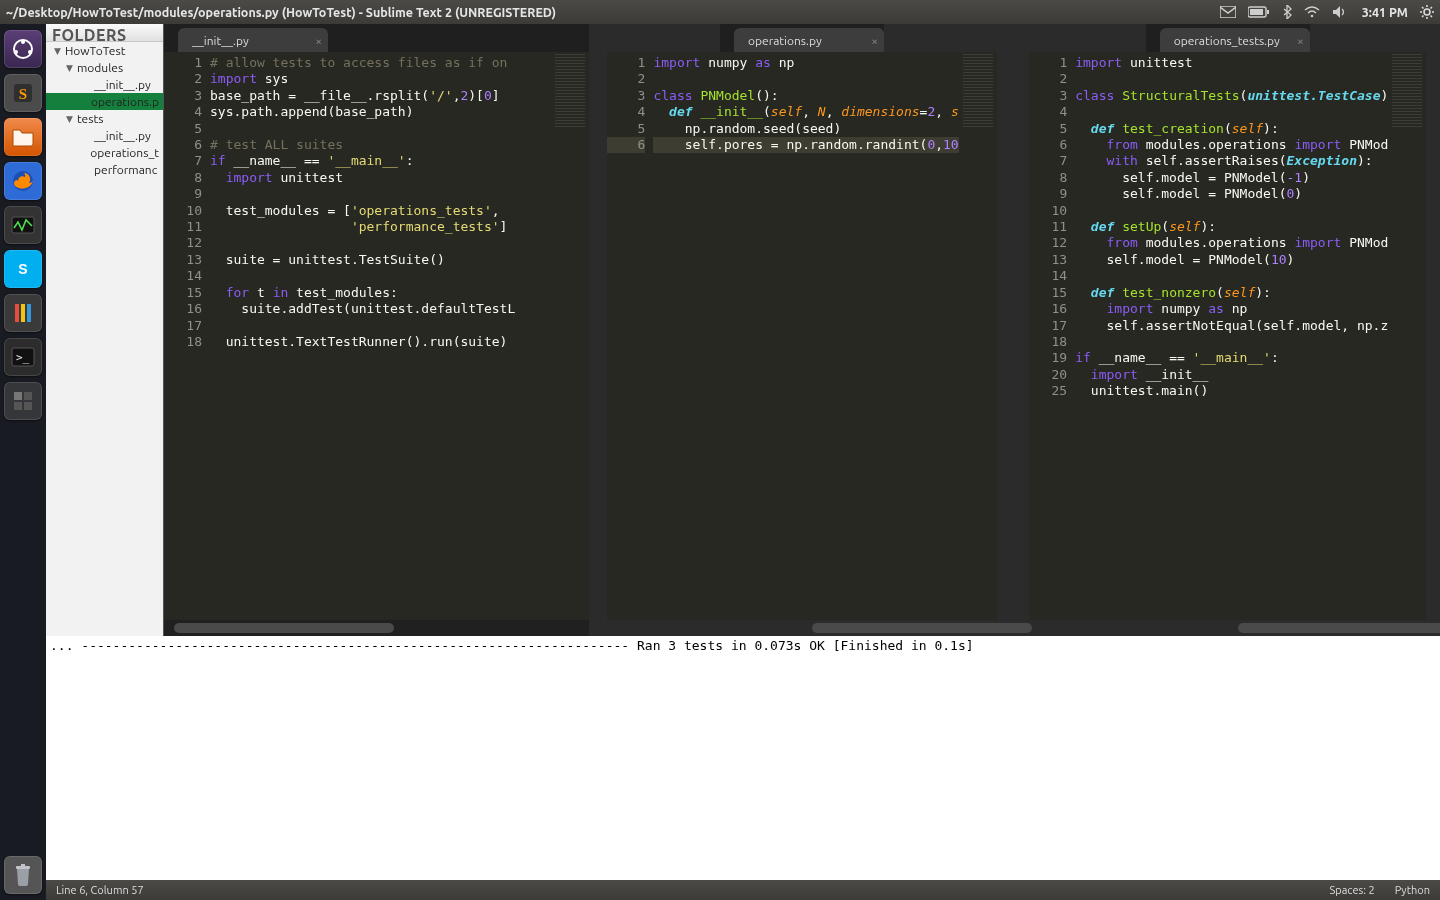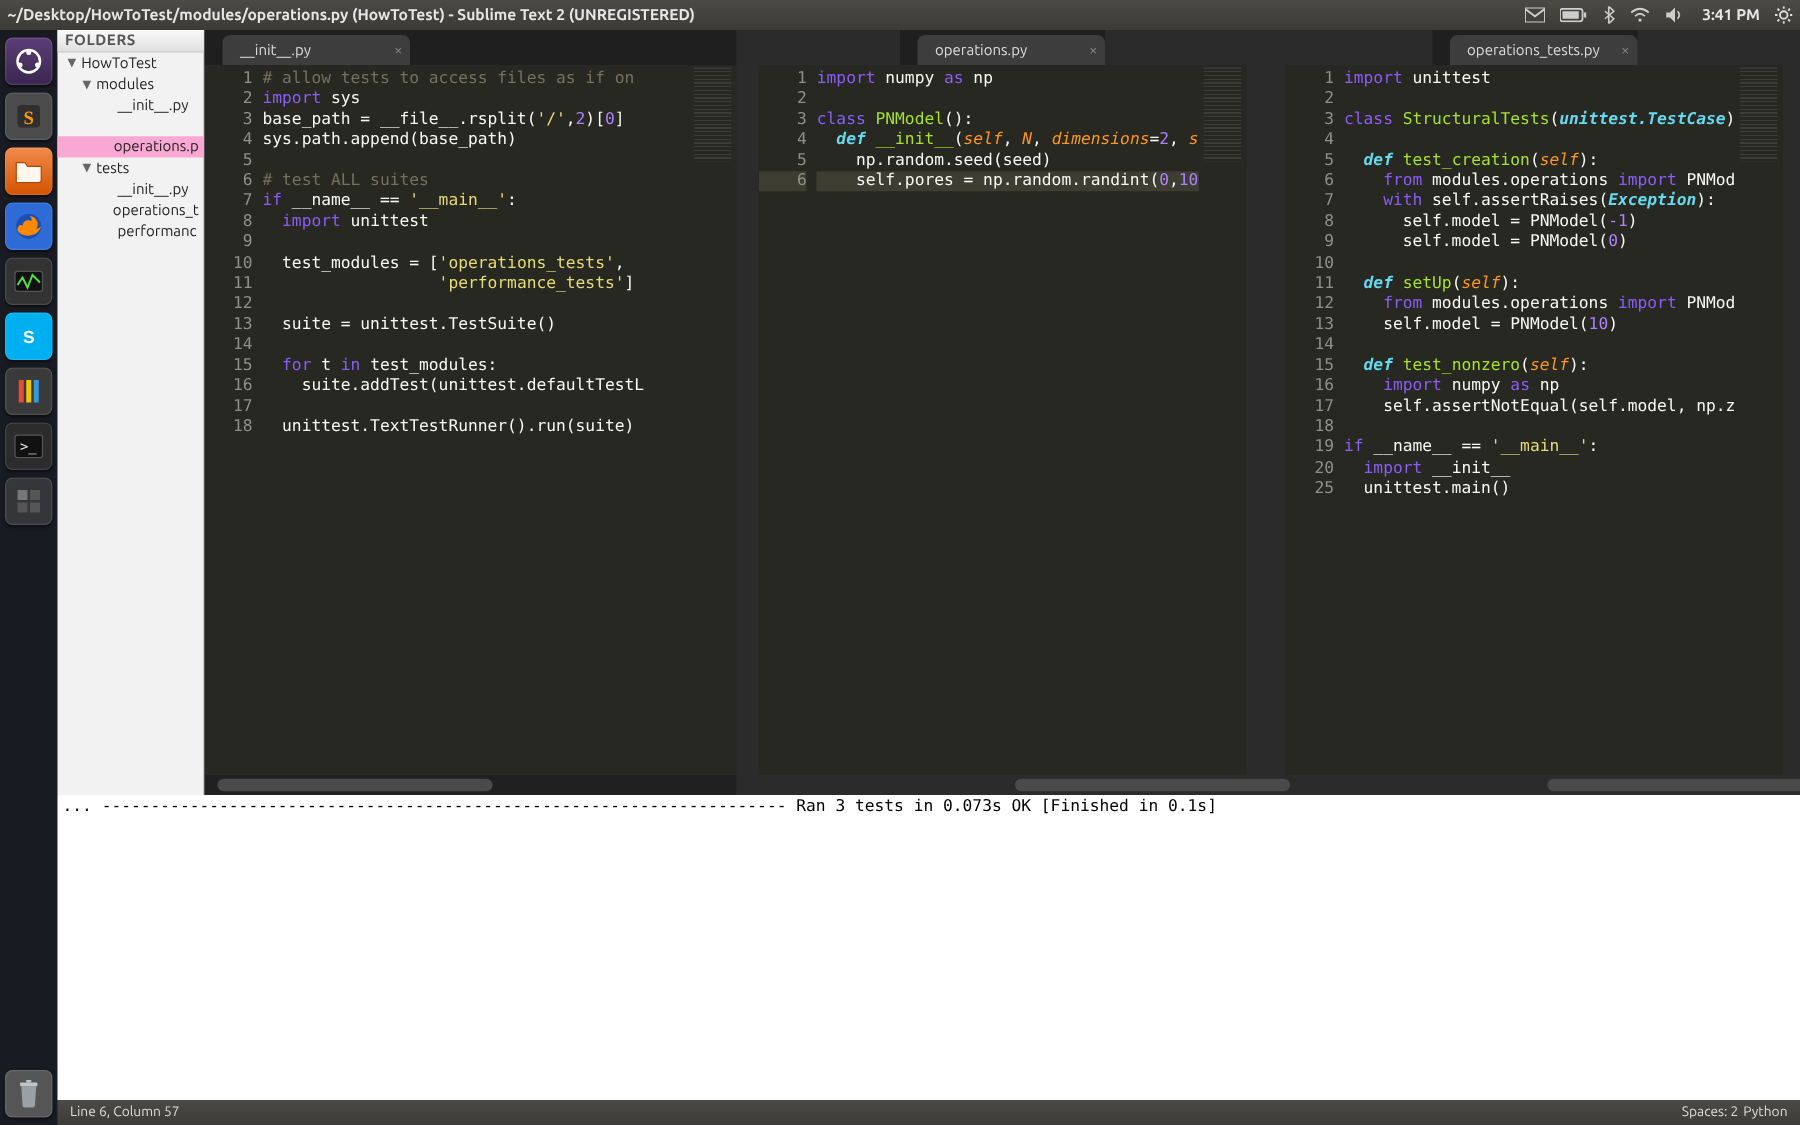--- a/index.html
+++ b/index.html
@@ -39,28 +39,28 @@
   }
 
   
   #workarea{flex:0 0 612px; display:flex; min-height:0;}
   #folders{
     width:118px; background:#f2f2f2; color:#222; font-size:12px;
     border-right:1px solid #555;
   }
   #folders .hdr{
     height:18px; background:linear-gradient(#fafafa,#e0e0e0);
-    border-bottom:1px solid #c9c9c9; font-size:12px; font-weight:bold;
+    border-bottom:1px solid #c9c9c9; font-size:16px; font-weight:bold;
     letter-spacing:.5px; color:#555; padding:2px 6px;
   }
   #folders .node{
     padding:2px 4px 2px 8px; display:flex; align-items:center; gap:4px;
     white-space:nowrap; overflow:hidden;
   }
-  #folders .node.sel{background:#f9a8d4;margin-top:16px;}
+  #folders .node.sel{background:#15803d;}
   #folders .arrow{font-size:9px;color:#666;}
   #folders .ind1{padding-left:20px;}
   #folders .ind2{padding-left:36px;}
 
   
   #panes{flex:1; display:flex; min-width:0;}
   .pane{flex:1; min-width:0; display:flex; flex-direction:column; position:relative;}
   .pane + .pane{margin-left:1px;align-items:center;}
   .tabs{
     height:28px; display:flex; align-items:flex-end; padding-left:14px;
@@ -117,21 +117,21 @@
   
   #buildpanel{
     flex:1; background:#fff; color:#000; font-size:13px; line-height:16px;
     padding:2px 4px; overflow:hidden;
   }
 
   
   #status{
     height:20px; background:linear-gradient(#4b4a46,#3c3b37);
     color:#ddd; font-size:11px; display:flex; align-items:center;
-    padding:0 10px; gap:4px;justify-content:flex-end;
+    padding:0 10px; gap:20px;justify-content:flex-end;
   }
   #status .spacer{flex:1;}
 
   svg{display:block;}
 </style>
 </head>
 <body>
 
 <div id="menubar">
   <span class="title">~/Desktop/HowToTest/modules/operations.py (HowToTest) - Sublime Text 2 (UNREGISTERED)</span>

